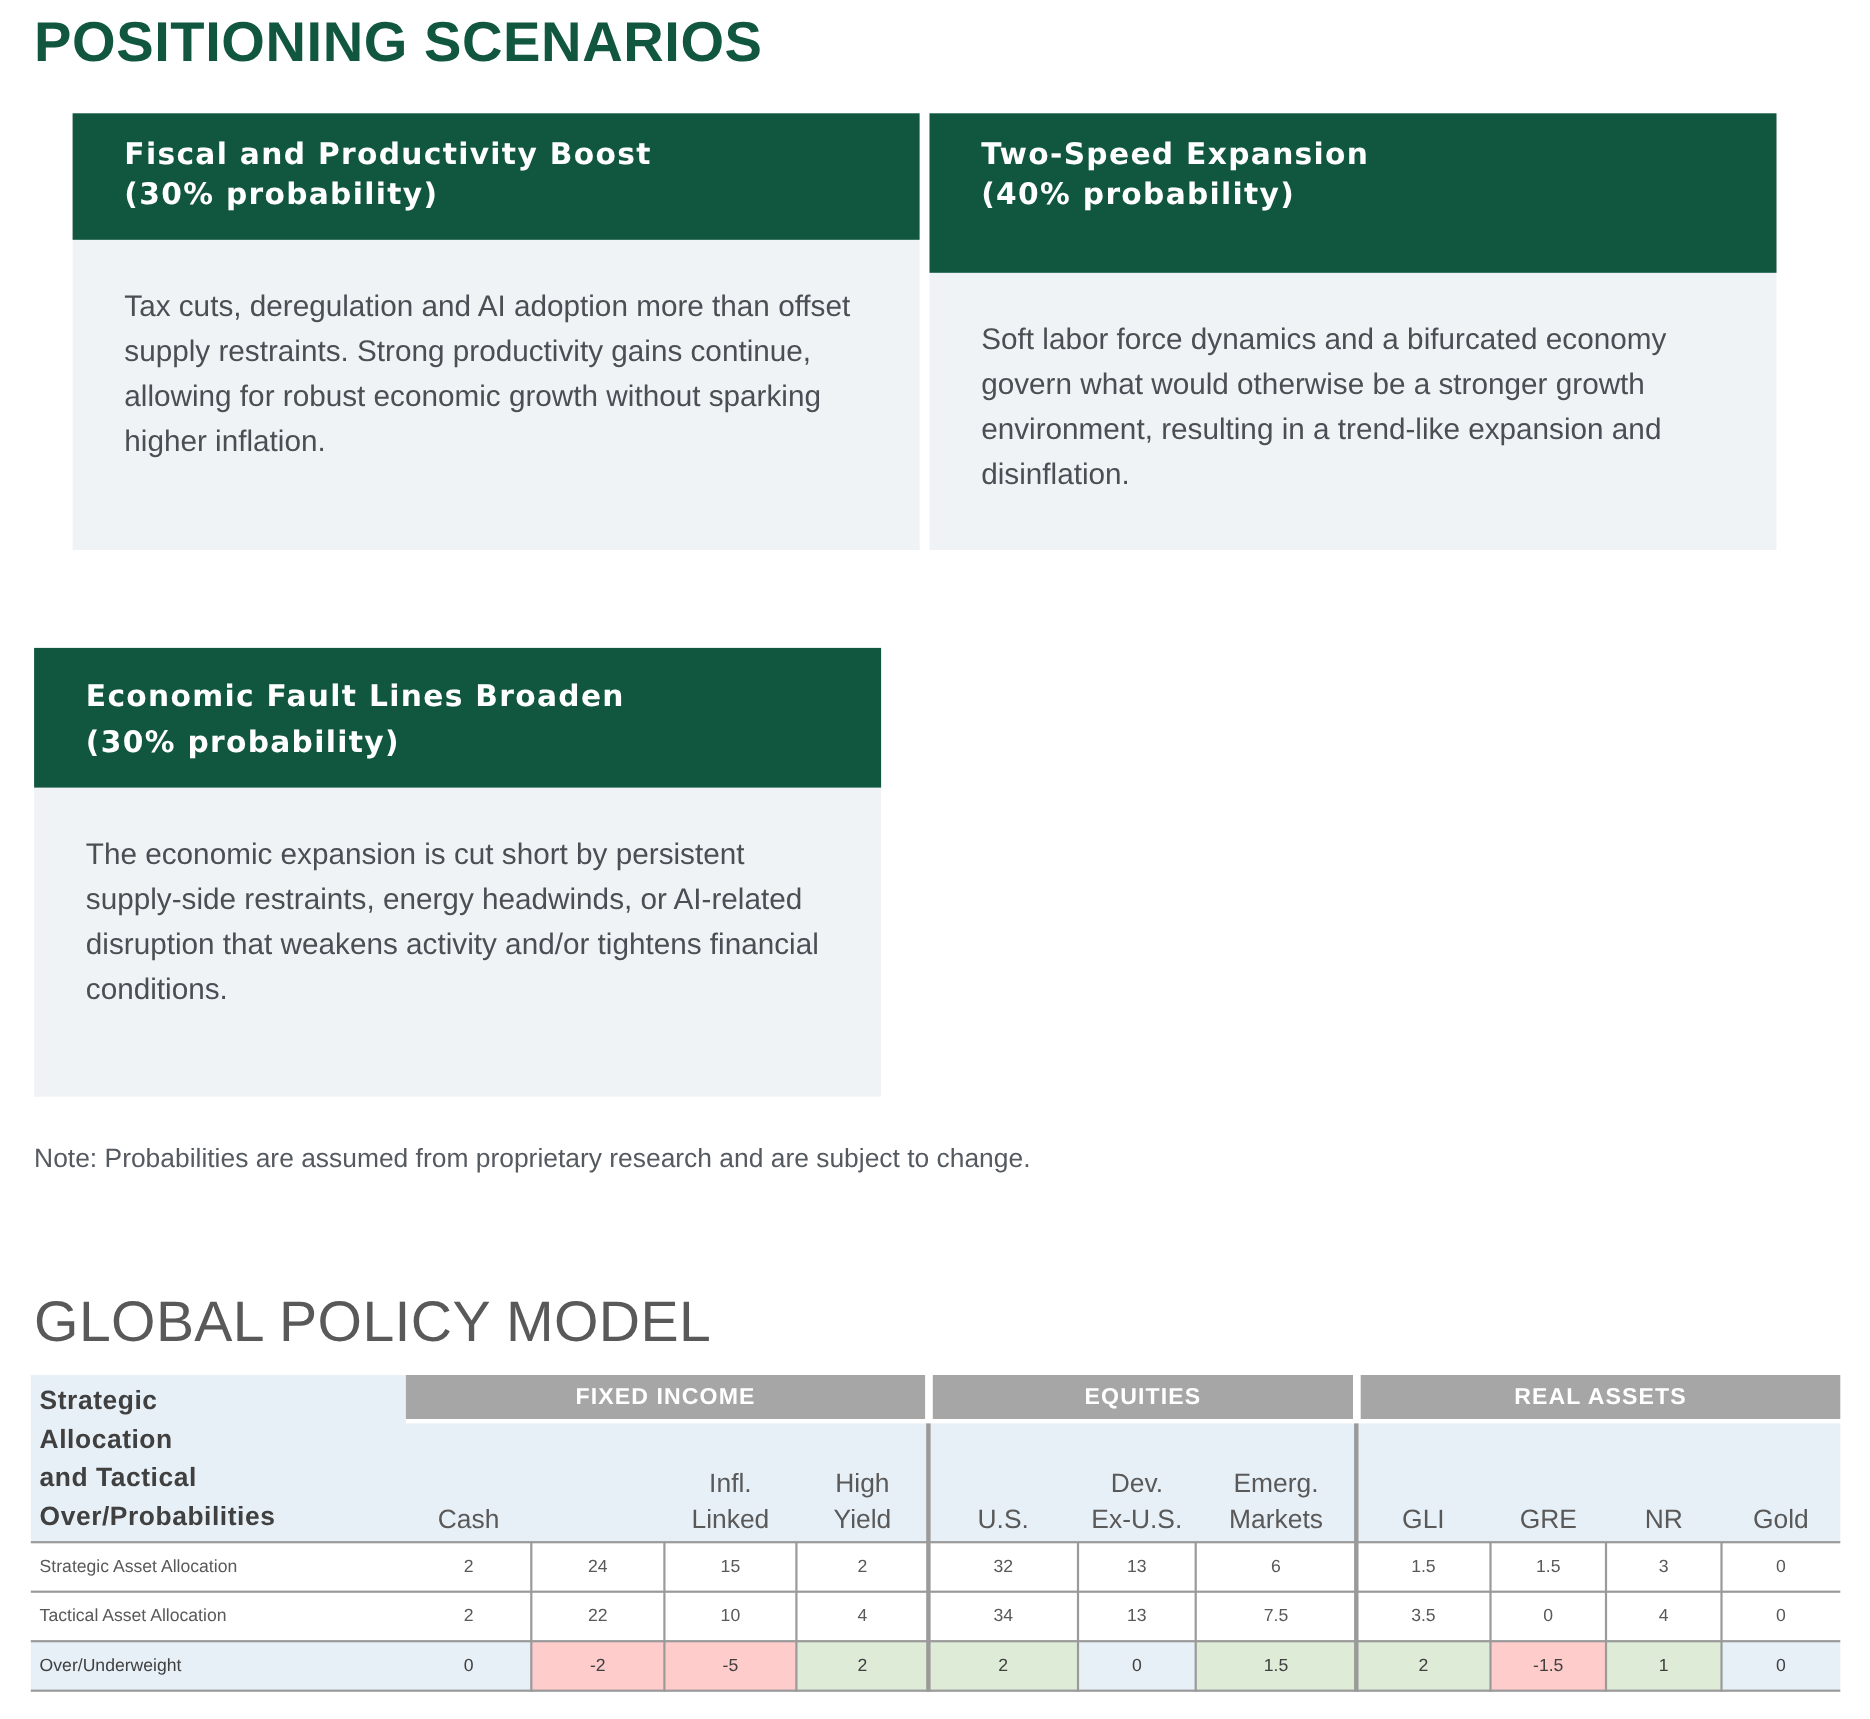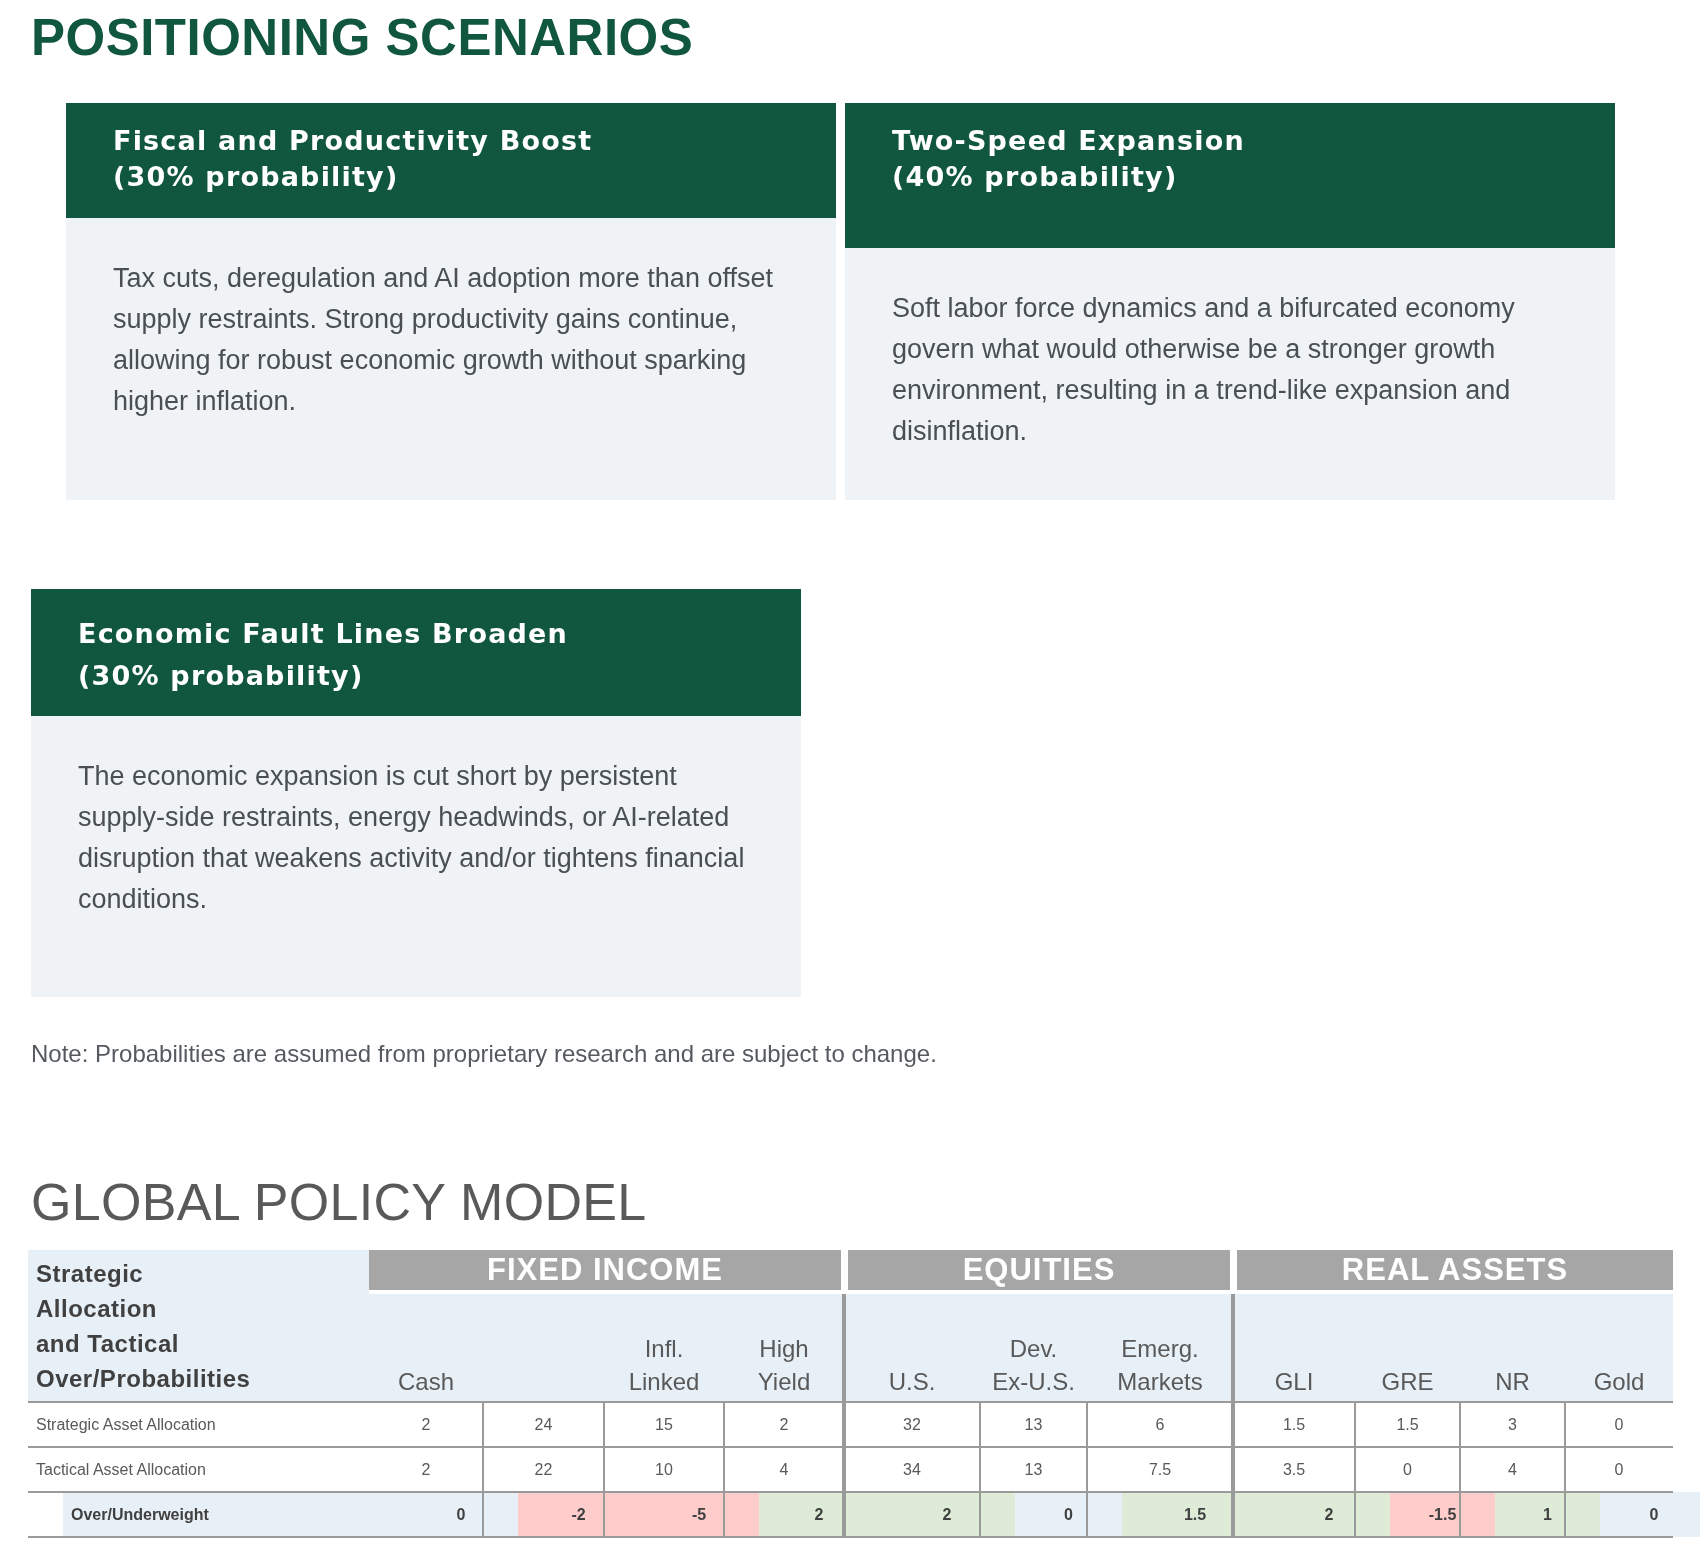--- a/index.html
+++ b/index.html
@@ -32,32 +32,32 @@
   .note {
     position: absolute; left: 31px; top: 1040px; font-size: 24px; color: #555a60;
   }
   .gpm-title {
     position: absolute; left: 31px; top: 1172px; margin: 0; font-size: 52px;
     font-weight: normal; color: #595959; line-height: 60px; letter-spacing: 0.3px;
   }
   
   .tbl { position: absolute; left: 28px; top: 1250px; width: 1645px; height: 290px; }
   .tbl .abs { position: absolute; box-sizing: border-box; }
-  .band { background: #a6a6a6; color: #ffffff; font-weight: bold; font-size: 31px;
+  .band { background: #a6a6a6; color: #ffffff; font-weight: bold; font-size: 21px;
           text-align: center; line-height: 40px; height: 40px; top: 0; letter-spacing: 1px; }
   .hdr-bg { background: #e8f0f7; }
   .label-col { left: 0; top: 0; width: 341px; height: 152px; padding: 6px 0 0 8px;
                font-weight: bold; font-size: 24px; color: #404040; line-height: 35px;
                letter-spacing: 0.5px; }
   .col-head { top: 44px; height: 108px; display: flex; flex-direction: column;
               justify-content: flex-end; align-items: center; text-align: center;
               font-size: 24px; color: #595959; line-height: 33px; padding-bottom: 4px; }
   .cell { height: 45px; display: flex; align-items: center; justify-content: center;
           font-size: 16px; color: #595959; }
-  .cell.bold { font-weight: bold; color: #404040; margin-left: 35px; }
+  .cell.bold { font-weight: normal; color: #404040; }
   .rowlabel { justify-content: flex-start; padding-left: 8px; }
   .hline { left: 0; width: 1645px; height: 2px; background: #9a9a9a; }
   .vline { width: 2px; background: #9a9a9a; }
   .vthick { width: 4px; background: #9a9a9a; }
   .neg { background: #ffcccc; }
   .pos { background: #ddebd7; }
   .neu { background: #e8f0f7; }
 </style>
 </head>
 <body>

